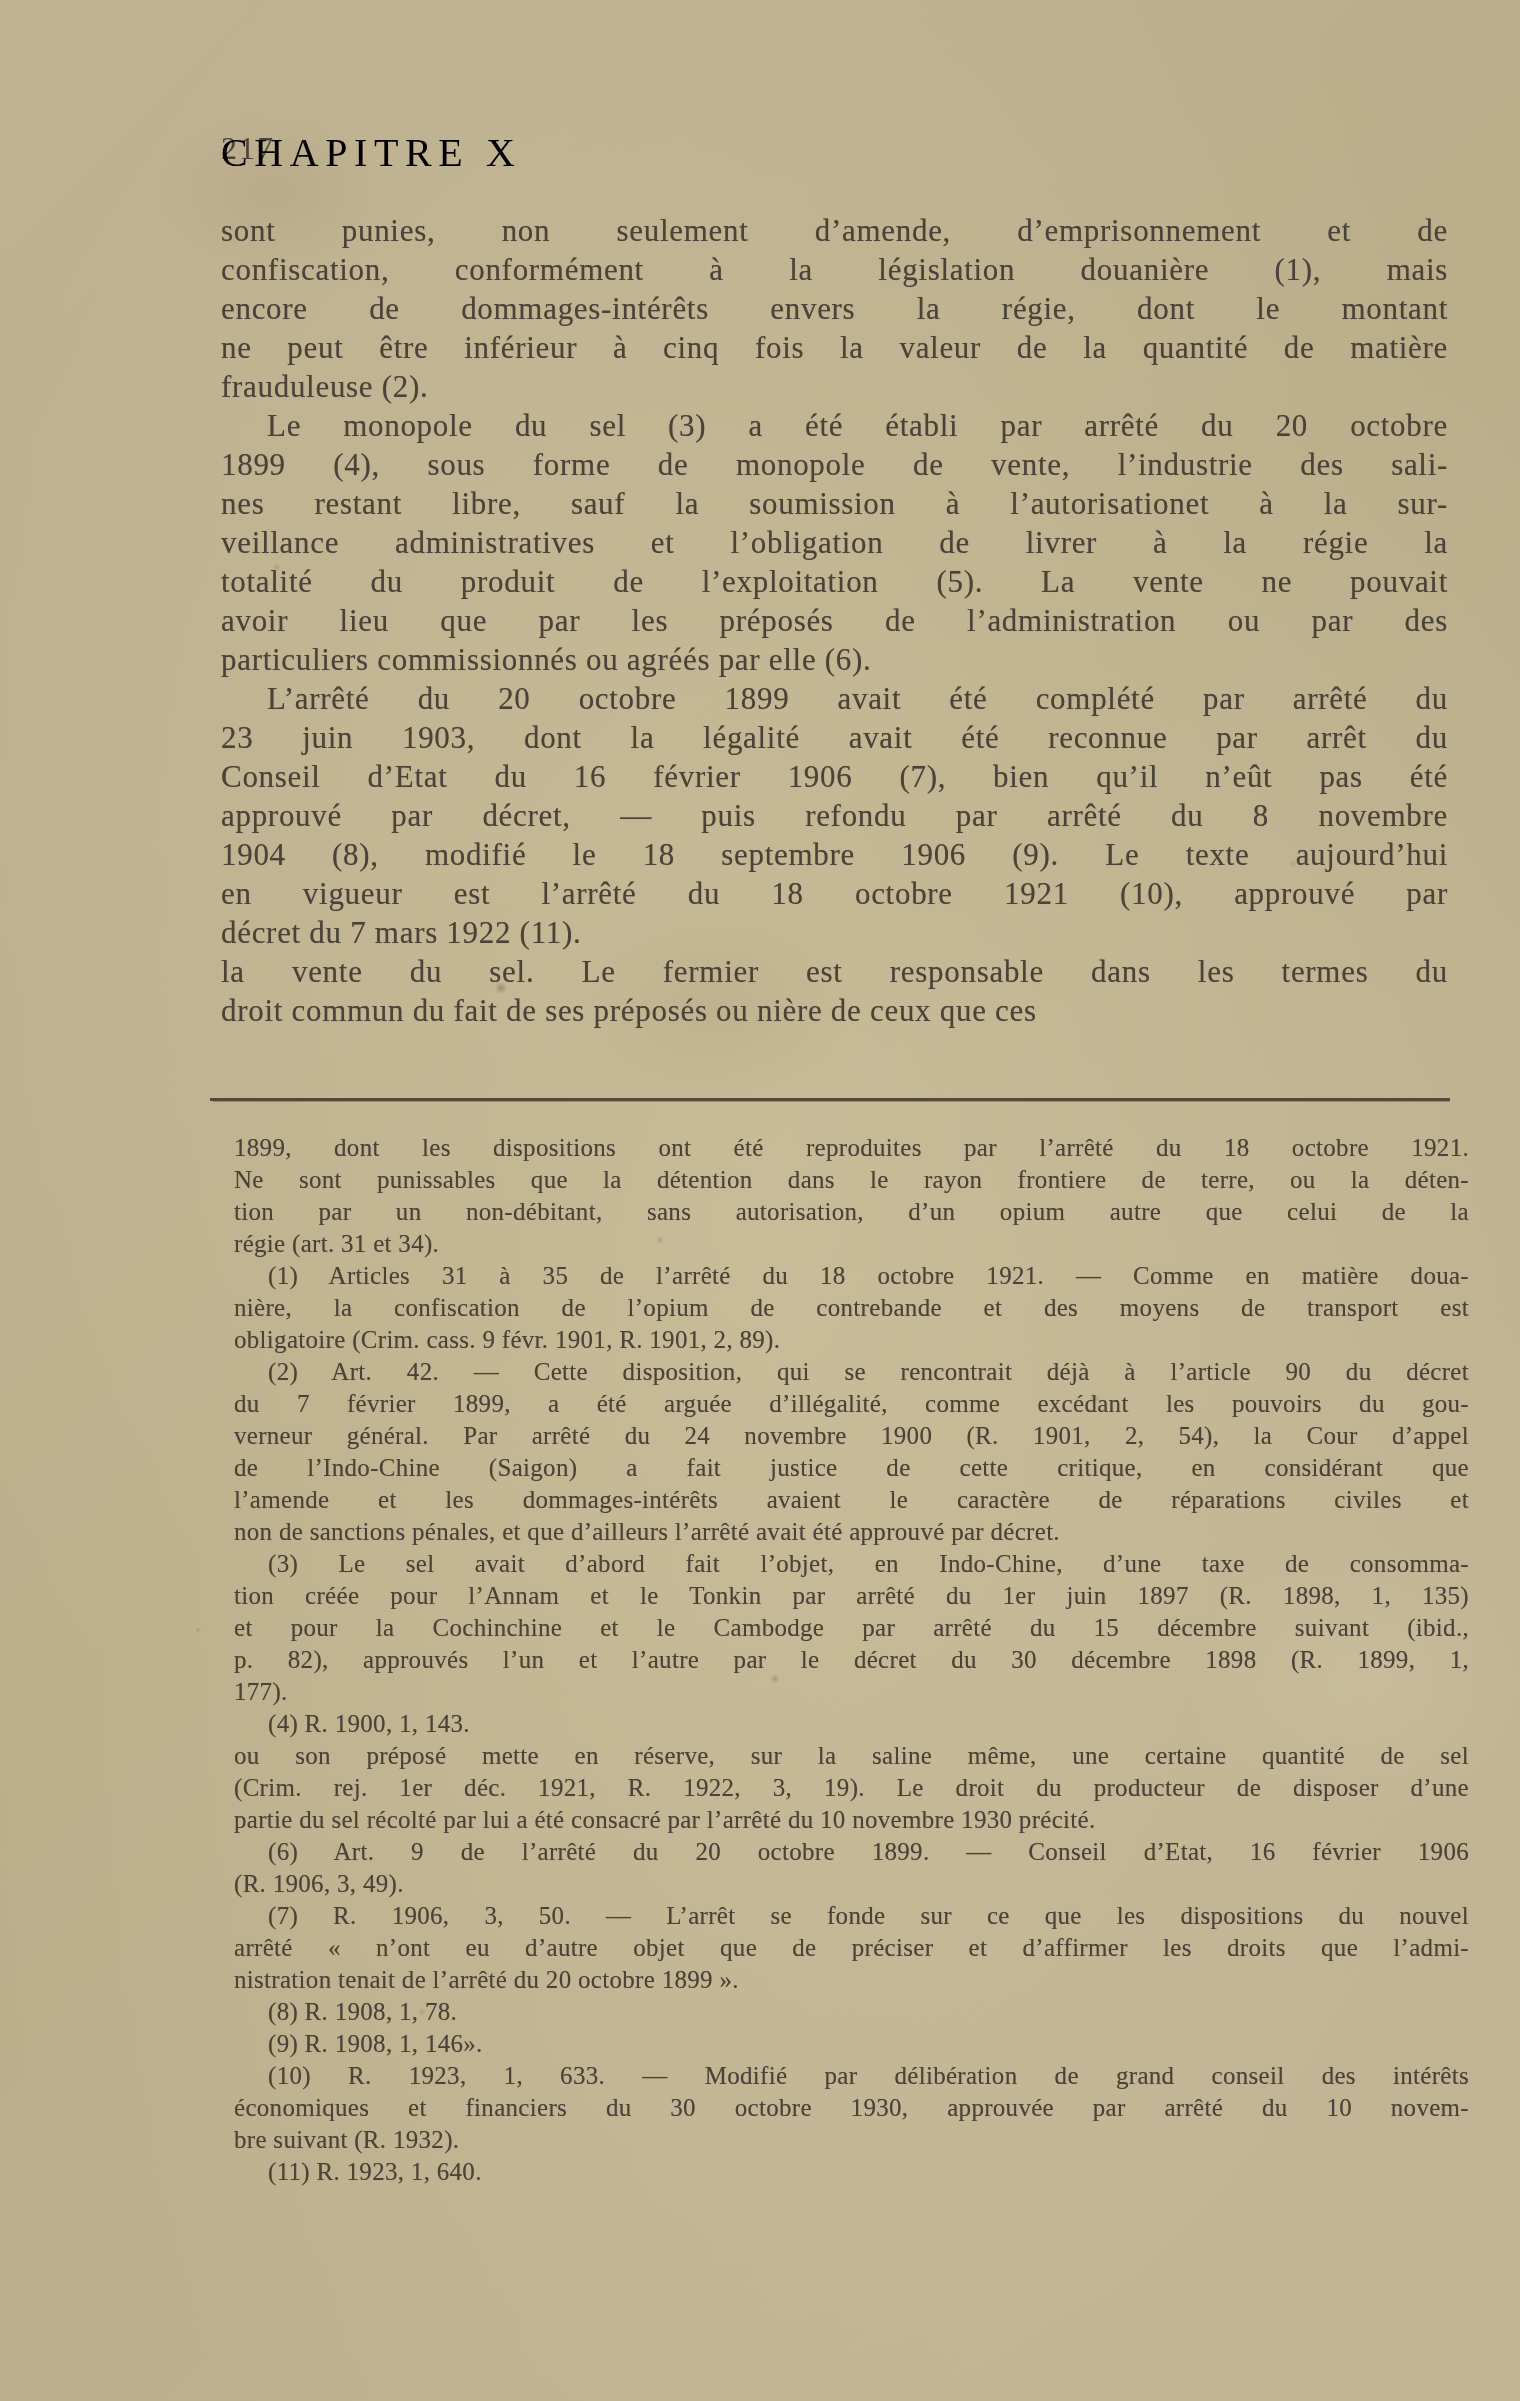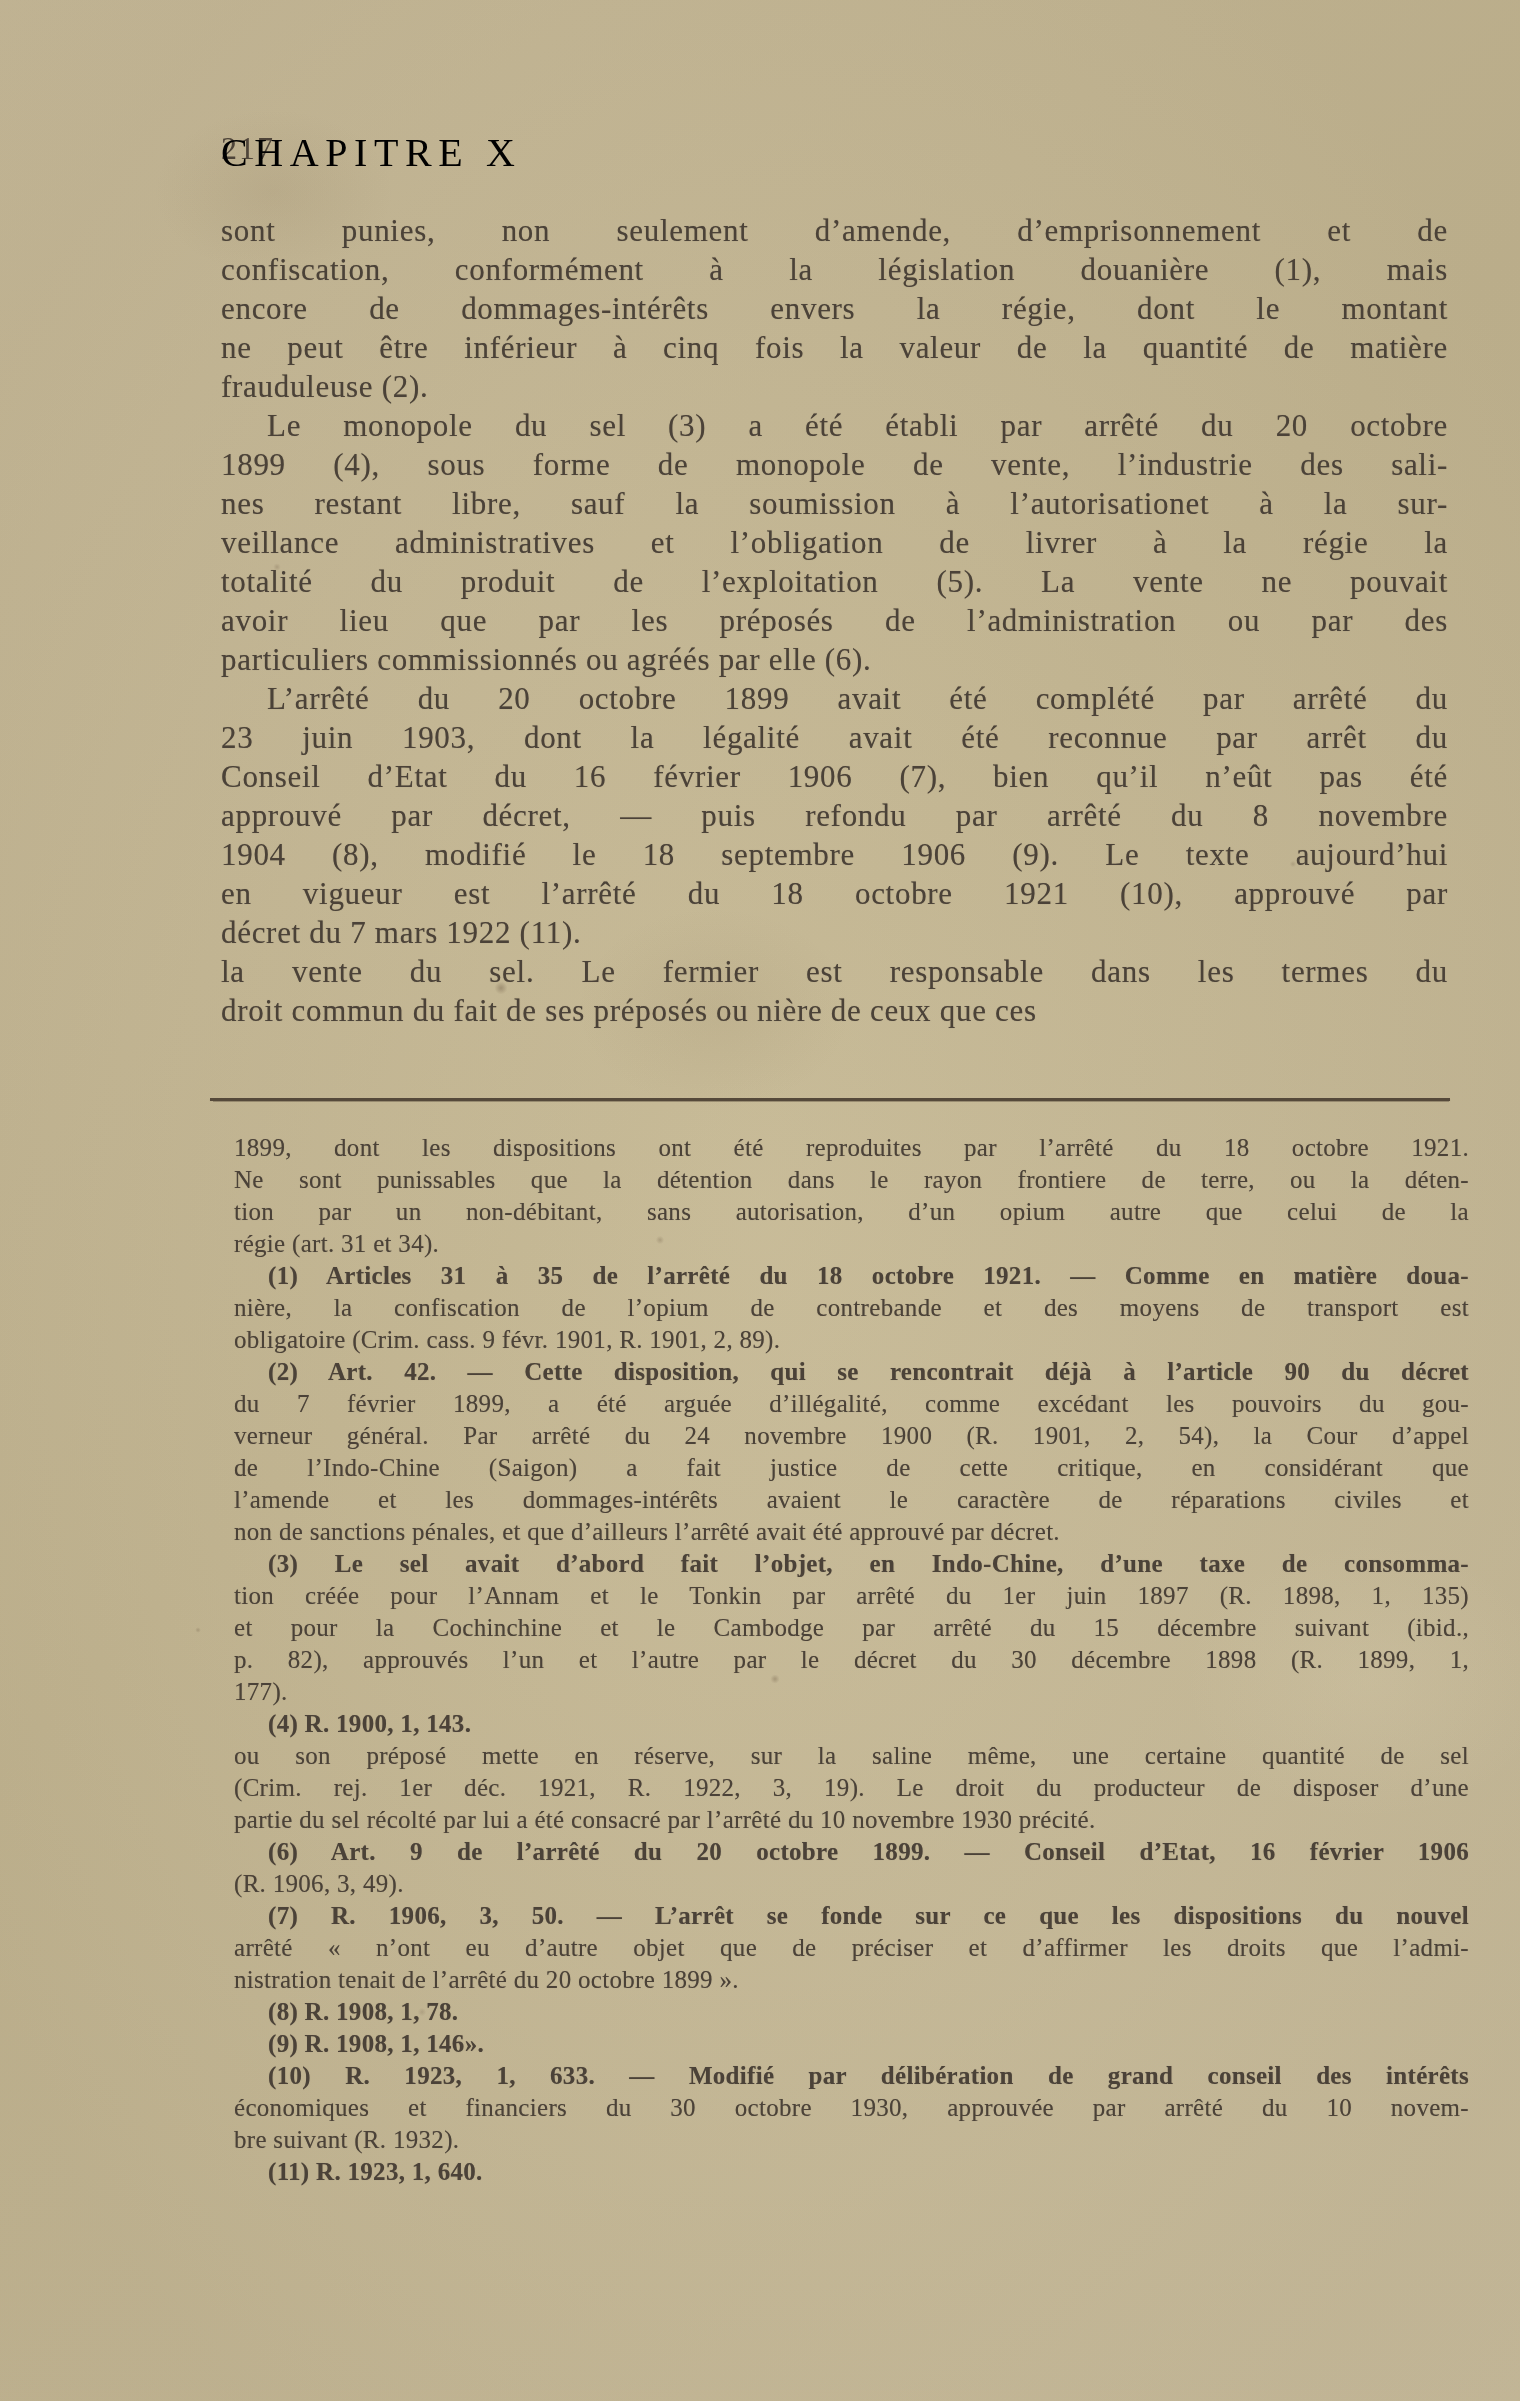--- a/index.html
+++ b/index.html
@@ -93,21 +93,20 @@
     white-space: normal;
   }
   .line.last {
     text-align-last: left;
   }
   .main-text .line.indent {
     text-indent: 46px;
   }
   .footnotes .line.indent {
     text-indent: 34px;
-    font-weight: bold;
   }
 </style>
 </head>
 <body>
 
 <div class="page">
 
   <div class="header-row">
     <span class="page-number">217</span>
     <span class="chapter-header">CHAPITRE X</span>

